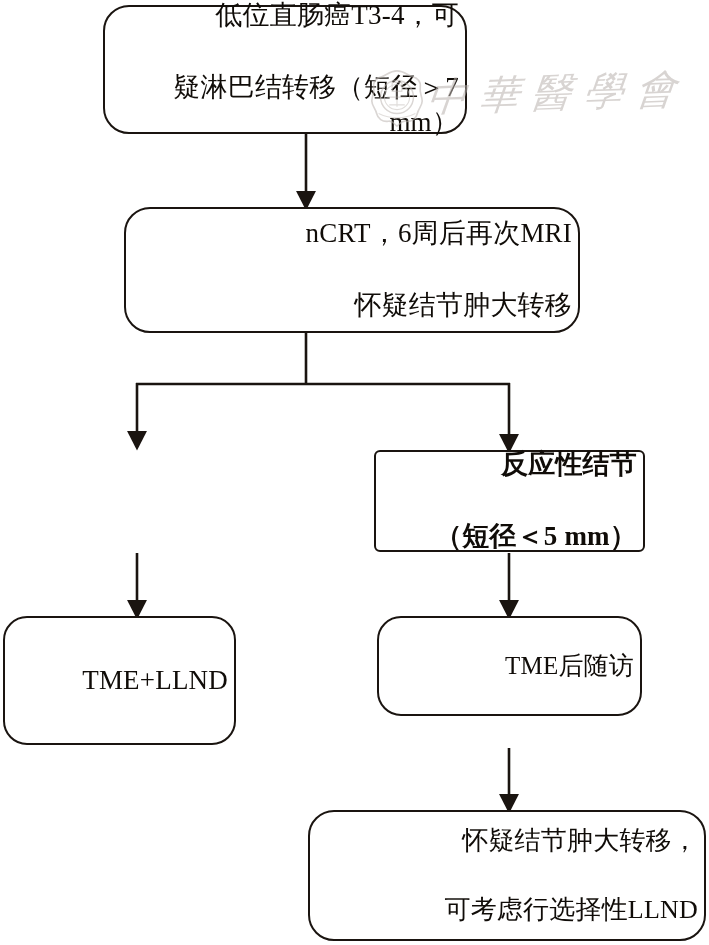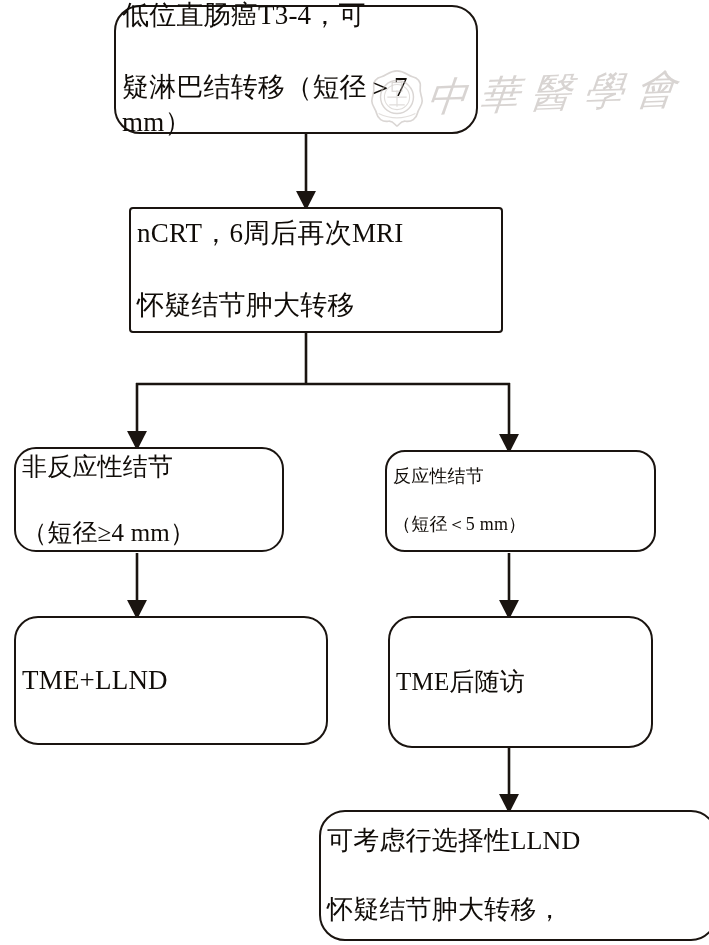--- a/index.html
+++ b/index.html
@@ -19,43 +19,42 @@
   
   .node {
     position: absolute;
     box-sizing: border-box;
     border: 2.5px solid #1a1410;
     border-radius: 22px;
     background: #ffffff;
     display: flex;
     align-items: center;
     justify-content: center;
-    text-align: left;
+    text-align: right;
     color: #100c08;
     line-height: 1.33;
     letter-spacing: 0.2px;
     white-space: pre-line;
     z-index: 3;
-    margin-left: 11px;
   }
 
   .node-lines {
     display: block;
     width: 100%;
     padding: 0 6px;
   }
   .node-line { display: block; }
 
   
   #node-diagnosis     { left: 103px; top: 5px;   width: 364px; height: 129px; font-size: 27px; border-radius: 26px; }
-  #node-ncrt          { left: 118px; top: 207px; width: 374px; height: 126px; font-size: 27px; border-radius: 4px; }
+  #node-ncrt          { left: 124px; top: 207px; width: 456px; height: 126px; font-size: 27px; border-radius: 26px; }
   #node-nonreactive   { left: 3px;   top: 447px; width: 270px; height: 105px; font-size: 25px; border-radius: 22px; }
-  #node-reactive      { left: 374px; top: 450px; width: 271px; height: 102px; font-size: 18px; border-radius: 20px; }
-  #node-tme-llnd      { left: 3px;   top: 616px; width: 314px; height: 129px; font-size: 27px; border-radius: 24px; }
-  #node-followup      { left: 377px; top: 616px; width: 265px; height: 132px; font-size: 25px; border-radius: 24px; }
+  #node-reactive      { left: 374px; top: 450px; width: 271px; height: 102px; font-size: 27px; border-radius: 6px; font-weight: bold; }
+  #node-tme-llnd      { left: 3px;   top: 616px; width: 233px; height: 129px; font-size: 27px; border-radius: 24px; }
+  #node-followup      { left: 377px; top: 616px; width: 265px; height: 100px; font-size: 25px; border-radius: 24px; }
   #node-selective     { left: 308px; top: 810px; width: 398px; height: 131px; font-size: 26px; border-radius: 26px; }
 
   
   #connectors {
     position: absolute;
     left: 0; top: 0;
     width: 709px; height: 945px;
     z-index: 2;
     pointer-events: none;
   }
@@ -141,26 +140,20 @@
     </span>
   </div>
 
   <div class="node" id="node-ncrt">
     <span class="node-lines">
       <span class="node-line">nCRT，6周后再次MRI</span>
       <span class="node-line">怀疑结节肿大转移</span>
     </span>
   </div>
 
-  <div class="node" id="node-nonreactive">
-    <span class="node-lines">
-      <span class="node-line">非反应性结节</span>
-      <span class="node-line">（短径≥4 mm）</span>
-    </span>
-  </div>
 
   <div class="node" id="node-reactive">
     <span class="node-lines">
       <span class="node-line">反应性结节</span>
       <span class="node-line">（短径＜5 mm）</span>
     </span>
   </div>
 
   <div class="node" id="node-tme-llnd">
     <span class="node-lines">
@@ -169,22 +162,22 @@
   </div>
 
   <div class="node" id="node-followup">
     <span class="node-lines">
       <span class="node-line">TME后随访</span>
     </span>
   </div>
 
   <div class="node" id="node-selective">
     <span class="node-lines">
+      <span class="node-line">怀疑结节肿大转移，</span>
       <span class="node-line">可考虑行选择性LLND</span>
-      <span class="node-line">怀疑结节肿大转移，</span>
     </span>
   </div>
 
   <div id="watermark">
     <svg class="seal" viewBox="0 0 64 64" xmlns="http://www.w3.org/2000/svg">
       <path d="M32 3 C40 3 43 8 48 9 C53 10 57 14 56 20 C55 26 58 29 58 34
                C58 39 54 42 53 47 C52 52 47 56 41 55 C36 54 34 59 32 60
                C30 59 28 54 23 55 C17 56 12 52 11 47 C10 42 6 39 6 34
                C6 29 9 26 8 20 C7 14 11 10 16 9 C21 8 24 3 32 3 Z" fill="none" stroke="#bcb5b1" stroke-width="1.7"></path>
       <circle cx="32" cy="30" r="17" fill="none" stroke="#bcb5b1" stroke-width="1.5"></circle>

